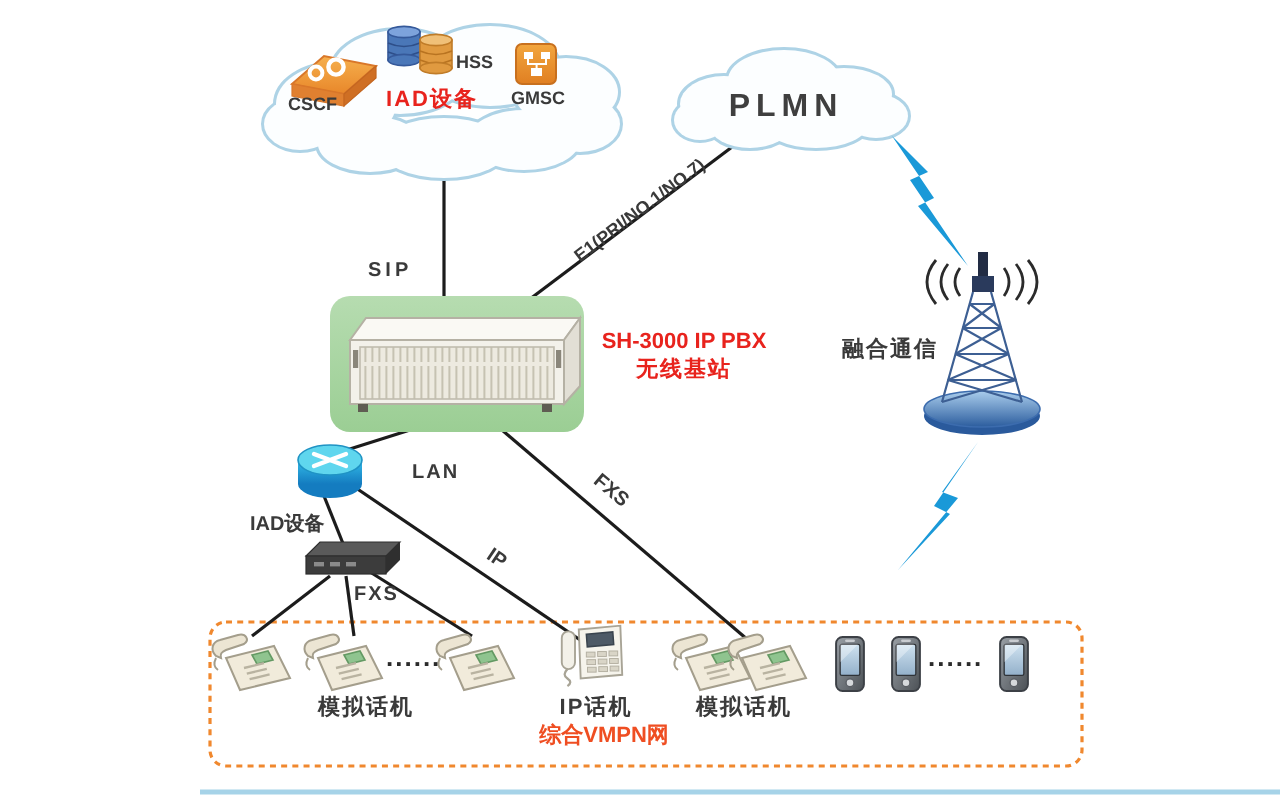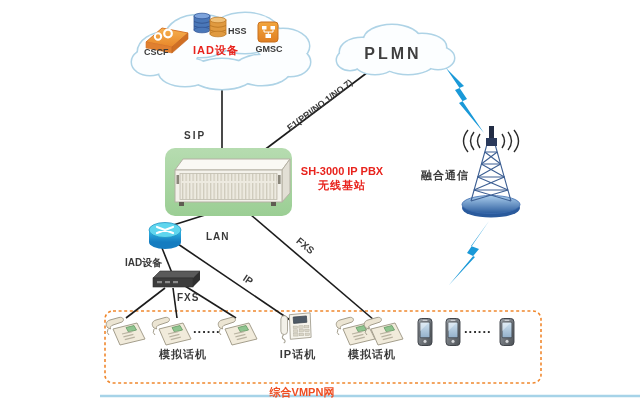--- a/index.html
+++ b/index.html
@@ -259,15 +259,15 @@
   <div class="lbl fs10 rot-ip" style="left:243px;top:274px;">IP</div>
   <div class="lbl fs10 center rot-fxs" style="left:288px;top:240px;width:34px;">FXS</div>
 
   <div class="lbl dots" style="left:193px;top:321px;">......</div>
   <div class="lbl dots" style="left:464px;top:321px;">......</div>
 
   <div class="lbl fs11 center ls1" style="left:143px;top:348px;width:80px;">模拟话机</div>
   <div class="lbl fs11 center ls1" style="left:258px;top:348px;width:80px;">IP话机</div>
   <div class="lbl fs11 center ls1" style="left:332px;top:348px;width:80px;">模拟话机</div>
 
-  <div class="lbl fs11 vmpn center" style="left:240px;top:362px;width:124px;margin-top:24px;">综合VMPN网</div>
+  <div class="lbl fs11 vmpn center" style="left:240px;top:362px;width:124px;">综合VMPN网</div>
 
 </div>
 
 </body></html>

